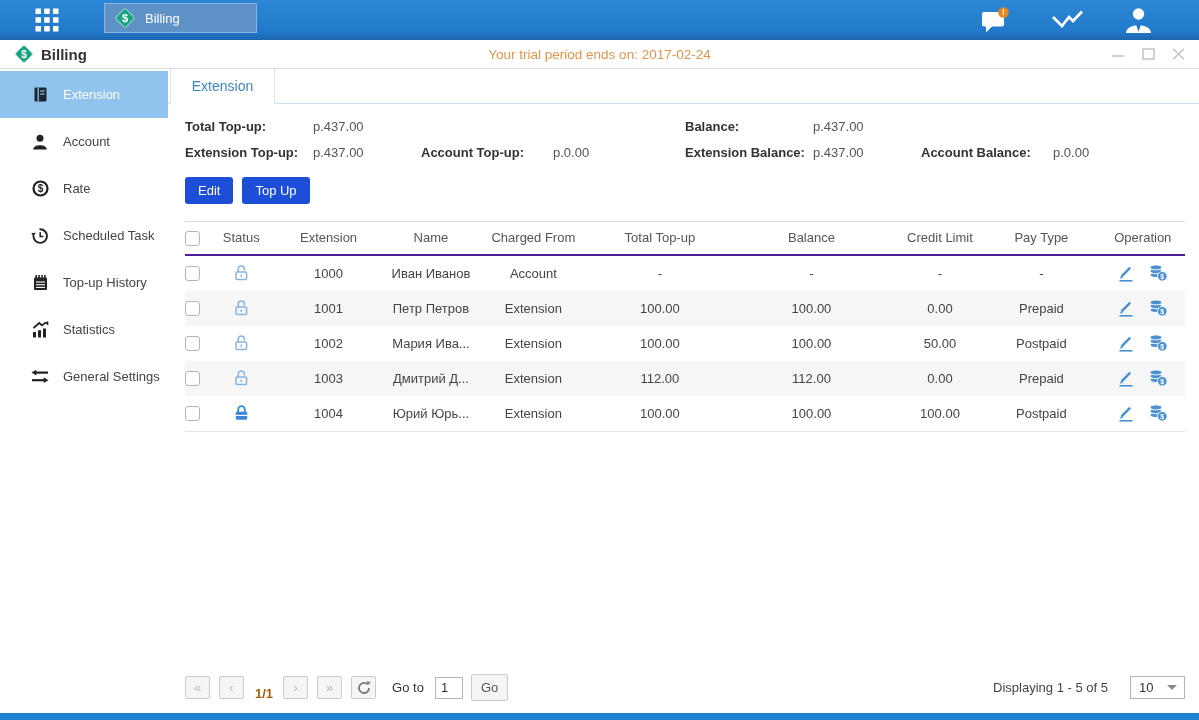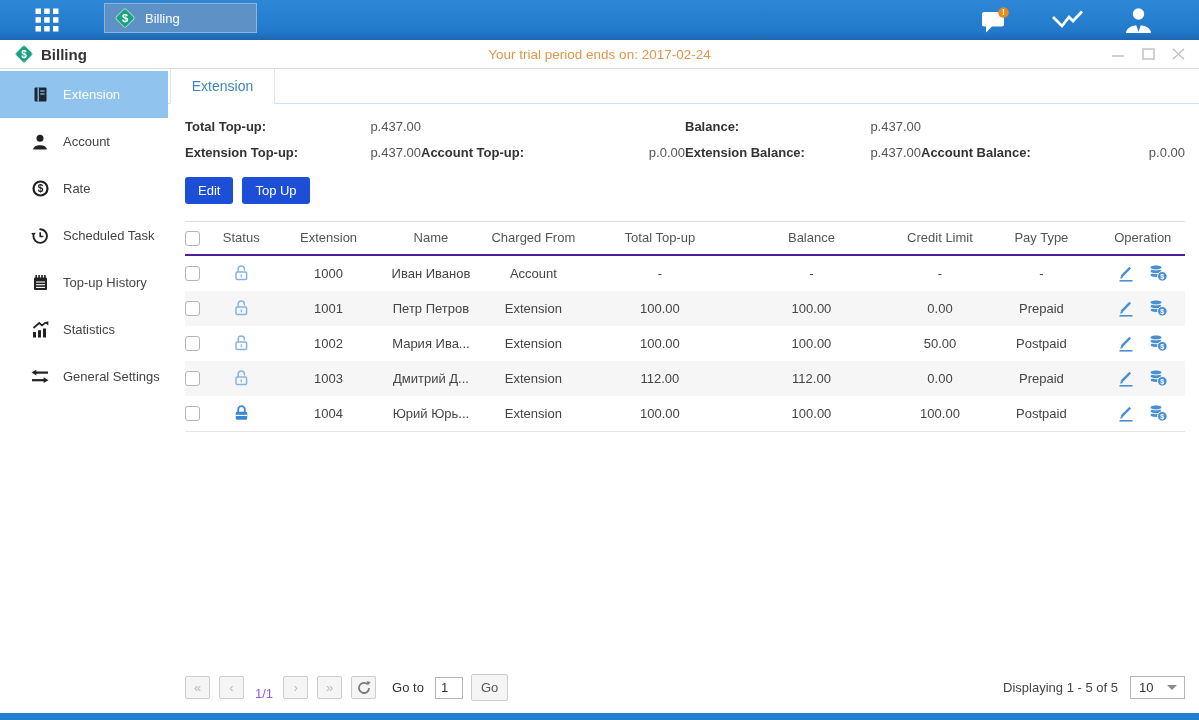--- a/index.html
+++ b/index.html
@@ -60,21 +60,21 @@
     width:105px; display:flex; align-items:center; justify-content:center;
     font-size:14px; color:#3d86c6; background:#fff;
     border-left:1px solid #d9e6f2; border-right:1px solid #d9e6f2;
     margin-bottom:-1px; border-bottom:1px solid #fff; cursor:pointer;
   }
   .content-pad { flex:1; display:flex; flex-direction:column; padding:0 14px 0 17px; min-height:0; }
   
   .summary { margin-top:15px; display:grid; grid-template-columns:1fr 1fr; row-gap:12px; }
   .sum-half { display:grid; grid-template-columns:128px 108px 132px auto; row-gap:11px; align-items:center; }
   .sum-label { font-weight:bold; color:#333; }
-  .sum-value { color:#555;text-align:right; }
+  .sum-value { color:#555; }
   
   .btn-row { margin-top:17px; display:flex; gap:9px; }
   .btn-blue {
     height:27px; padding:0 13px; background:#1d4ed8; color:#fff;
     border:none; border-radius:3px; font-size:13px; font-family:inherit; cursor:pointer;
   }
   
   table { margin-top:17px; width:100%; border-collapse:collapse; table-layout:fixed; }
   th {
     height:33px; font-weight:normal; color:#555; font-size:13px; text-align:center;
@@ -102,32 +102,32 @@
   .op-icon { display:flex; cursor:pointer; }
   .status-icon { display:inline-flex; vertical-align:middle; }
   
   .spacer { flex:1; }
   .footer { flex:0 0 42px; display:flex; align-items:center; padding-bottom:9px; }
   .pg-btn {
     width:25px; height:23px; background:#f5f5f5; border:1px solid #cccccc; border-radius:2px;
     color:#b9b9b9; font-size:13px; display:flex; align-items:center; justify-content:center;
     cursor:pointer; margin-right:9px;
   }
-  .pg-text { color:#8b5cf6; margin:12px 10px 0 2px; }
+  .pg-text { color:#a16207; margin:12px 10px 0 2px;font-weight:bold; }
   .goto-label { margin-left:7px; color:#333; }
   .goto-input {
     width:28px; height:22px; border:1px solid #b5b5b5; margin-left:11px;
     font-family:inherit; font-size:13px; padding-left:5px; color:#333;
   }
   .go-btn {
     margin-left:8px; height:27px; padding:0 9px; background:#f5f5f5;
     border:1px solid #cccccc; border-radius:2px; color:#555; font-size:13px;
     font-family:inherit; cursor:pointer;
   }
-  .footer-right { margin-left:auto; display:flex; align-items:center; gap:12px; }
+  .footer-right { margin-left:auto; display:flex; align-items:center; gap:22px; }
   .displaying { color:#444; }
   .pagesize {
     width:55px; height:23px; border:1px solid #b5b5b5; background:#fff;
     display:flex; align-items:center; cursor:pointer;
   }
   .pagesize .ps-val { padding-left:8px; color:#333; }
   .caret {
     margin-left:auto; margin-right:7px; width:0; height:0;
     border-left:5px solid transparent; border-right:5px solid transparent;
     border-top:5px solid #8a8a8a;

